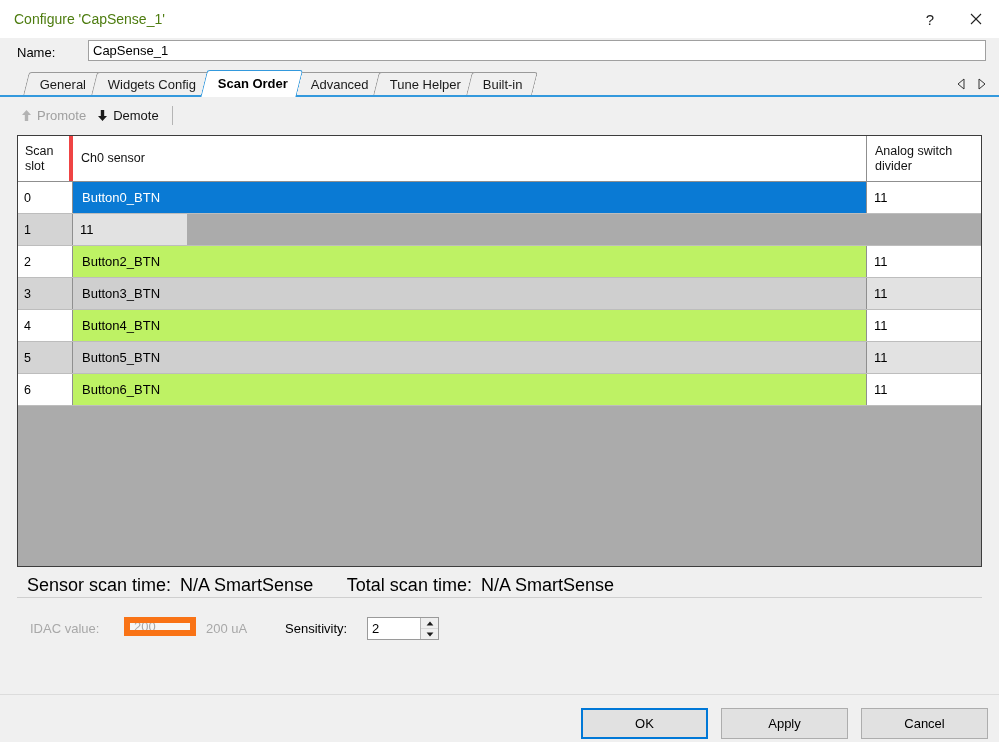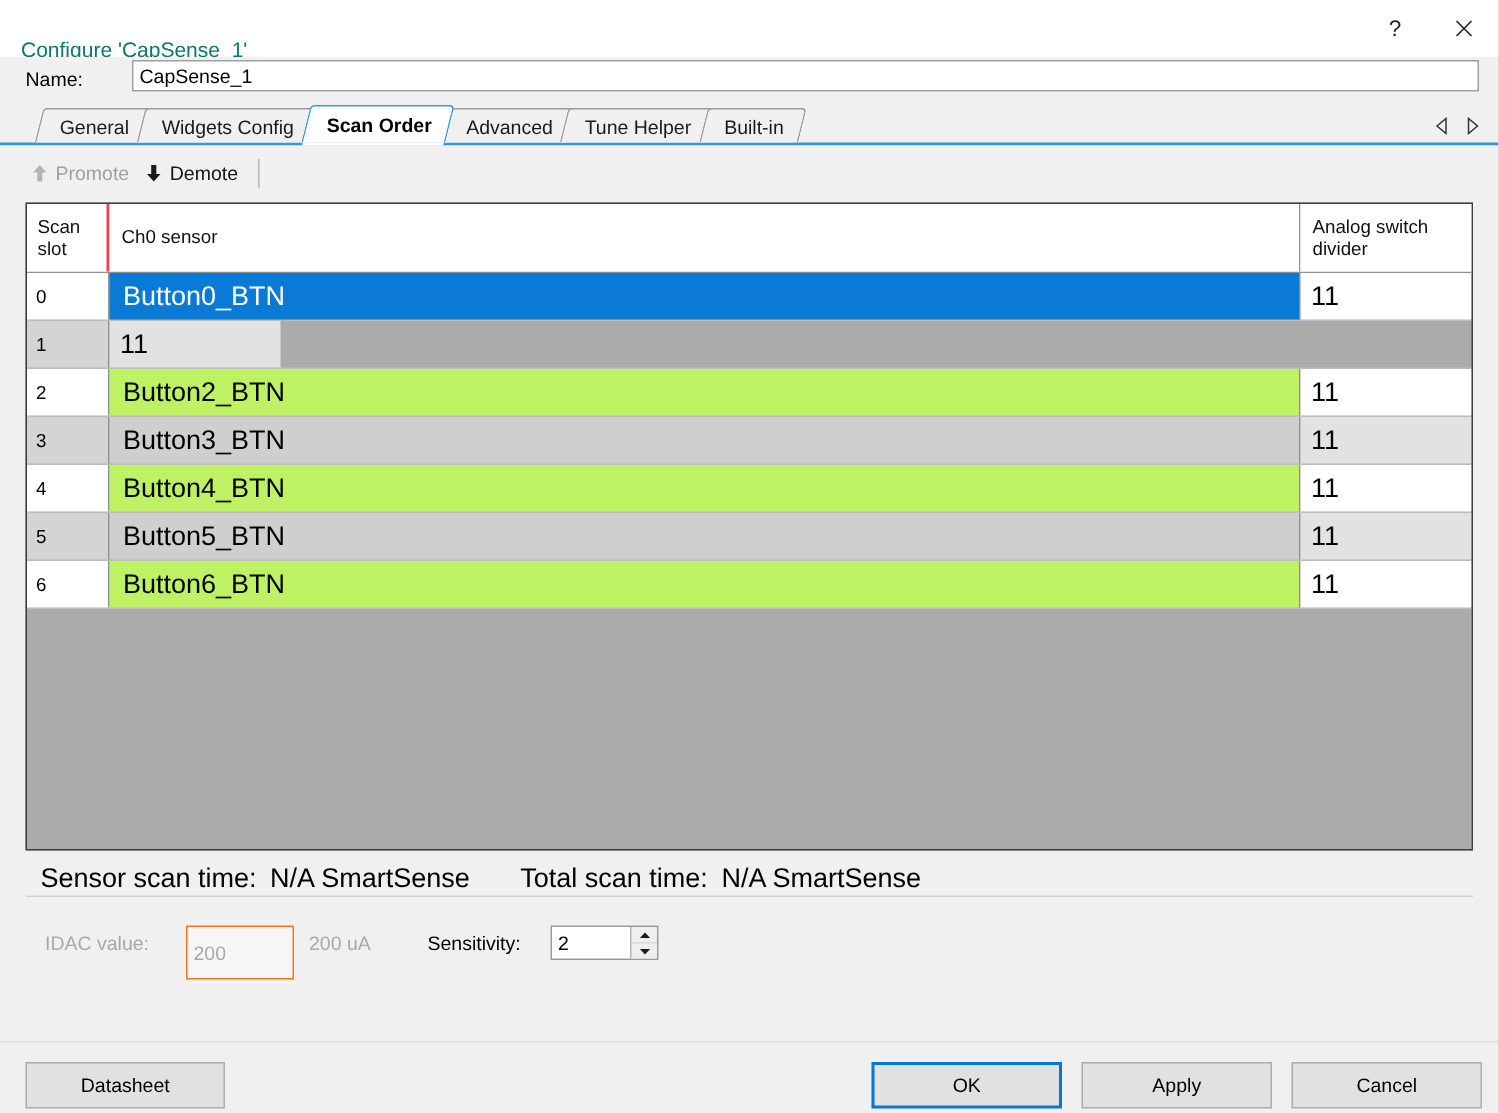--- a/index.html
+++ b/index.html
@@ -22,23 +22,22 @@
     position: relative;
     height: 38px;
     background: #ffffff;
     border-bottom: none;
   }
   .titlebar-text {
     position: absolute;
     left: 14px;
     top: 11px;
     font-size: 14px;
-    color: #0f766e;
+    color: #4d7c0f;
     white-space: nowrap;
-    margin-top: 14px;
   }
   .win-btns {
     position: absolute;
     right: 0;
     top: 0;
     display: flex;
     height: 38px;
   }
   .win-btn {
     width: 46px;
@@ -203,34 +202,34 @@
     display: flex;
     align-items: center;
     font-size: 12.5px;
     color: #111;
     padding-left: 8px;
     box-sizing: border-box;
     line-height: 1.15;
     background: #ffffff;
     cursor: default;
   }
-  .gh.c-slot  { width: 55px; border-right: 2px solid #ef4444; padding-left: 7px; }
+  .gh.c-slot  { width: 55px; border-right: 4px solid #ef4444; padding-left: 7px; }
   .gh.c-sens  { width: 794px; border-right: 1px solid #8f8f8f; }
   .gh.c-div   { width: 114px; }
 
   .grow {
     display: flex;
     height: 32px;
     box-sizing: border-box;
     border-bottom: 1px solid #bdbdbd;
   }
   .gc {
     display: flex;
     align-items: center;
-    font-size: 18px;
+    font-size: 13px;
     padding-left: 7px;
     box-sizing: border-box;
     cursor: default;
     overflow: hidden;
     white-space: nowrap;
   }
   .gc.c-slot { width: 55px; border-right: 1px solid #8f8f8f; padding-left: 6px; font-size: 12.5px;}
   .gc.c-sens { width: 794px; border-right: 1px solid #8f8f8f; padding-left: 9px;}
   .gc.c-div  { width: 114px; }
 
@@ -281,22 +280,22 @@
     position: absolute;
     display: flex;
     align-items: center;
     font-size: 13px;
     white-space: nowrap;
   }
   .idac-label { left: 30px; top: 6px; color: #a8a8a8; }
   .idac-input {
     position: absolute;
     left: 124px; top: 2px;
-    width: 72px; height: 36px;
-    border: 1px solid #f97316;
+    width: 72px; height: 19px;
+    border: 6px solid #f97316;
     background: #f6f6f6;
     color: #a8a8a8;
     font-family: "Liberation Sans", sans-serif;
     font-size: 13px;
     padding: 0 4px;
     box-sizing: border-box;
     outline: none;
   }
   .idac-unit { left: 206px; top: 6px; color: #a8a8a8; }
   .sens-label { left: 285px; top: 6px; color: #000; }
@@ -525,17 +524,16 @@
             <polygon points="4,4.4 7.4,0.6 0.6,0.6" fill="#1a1a1a"></polygon>
           </svg>
         </div>
       </div>
     </div>
   </div>
 
 </div>
 
 <div class="footer">
-  <div class="btn btn-datasheet">Datasheet</div>
   <div class="btn btn-ok">OK</div>
   <div class="btn btn-apply">Apply</div>
   <div class="btn btn-cancel">Cancel</div>
 </div>
 
 </body></html>

